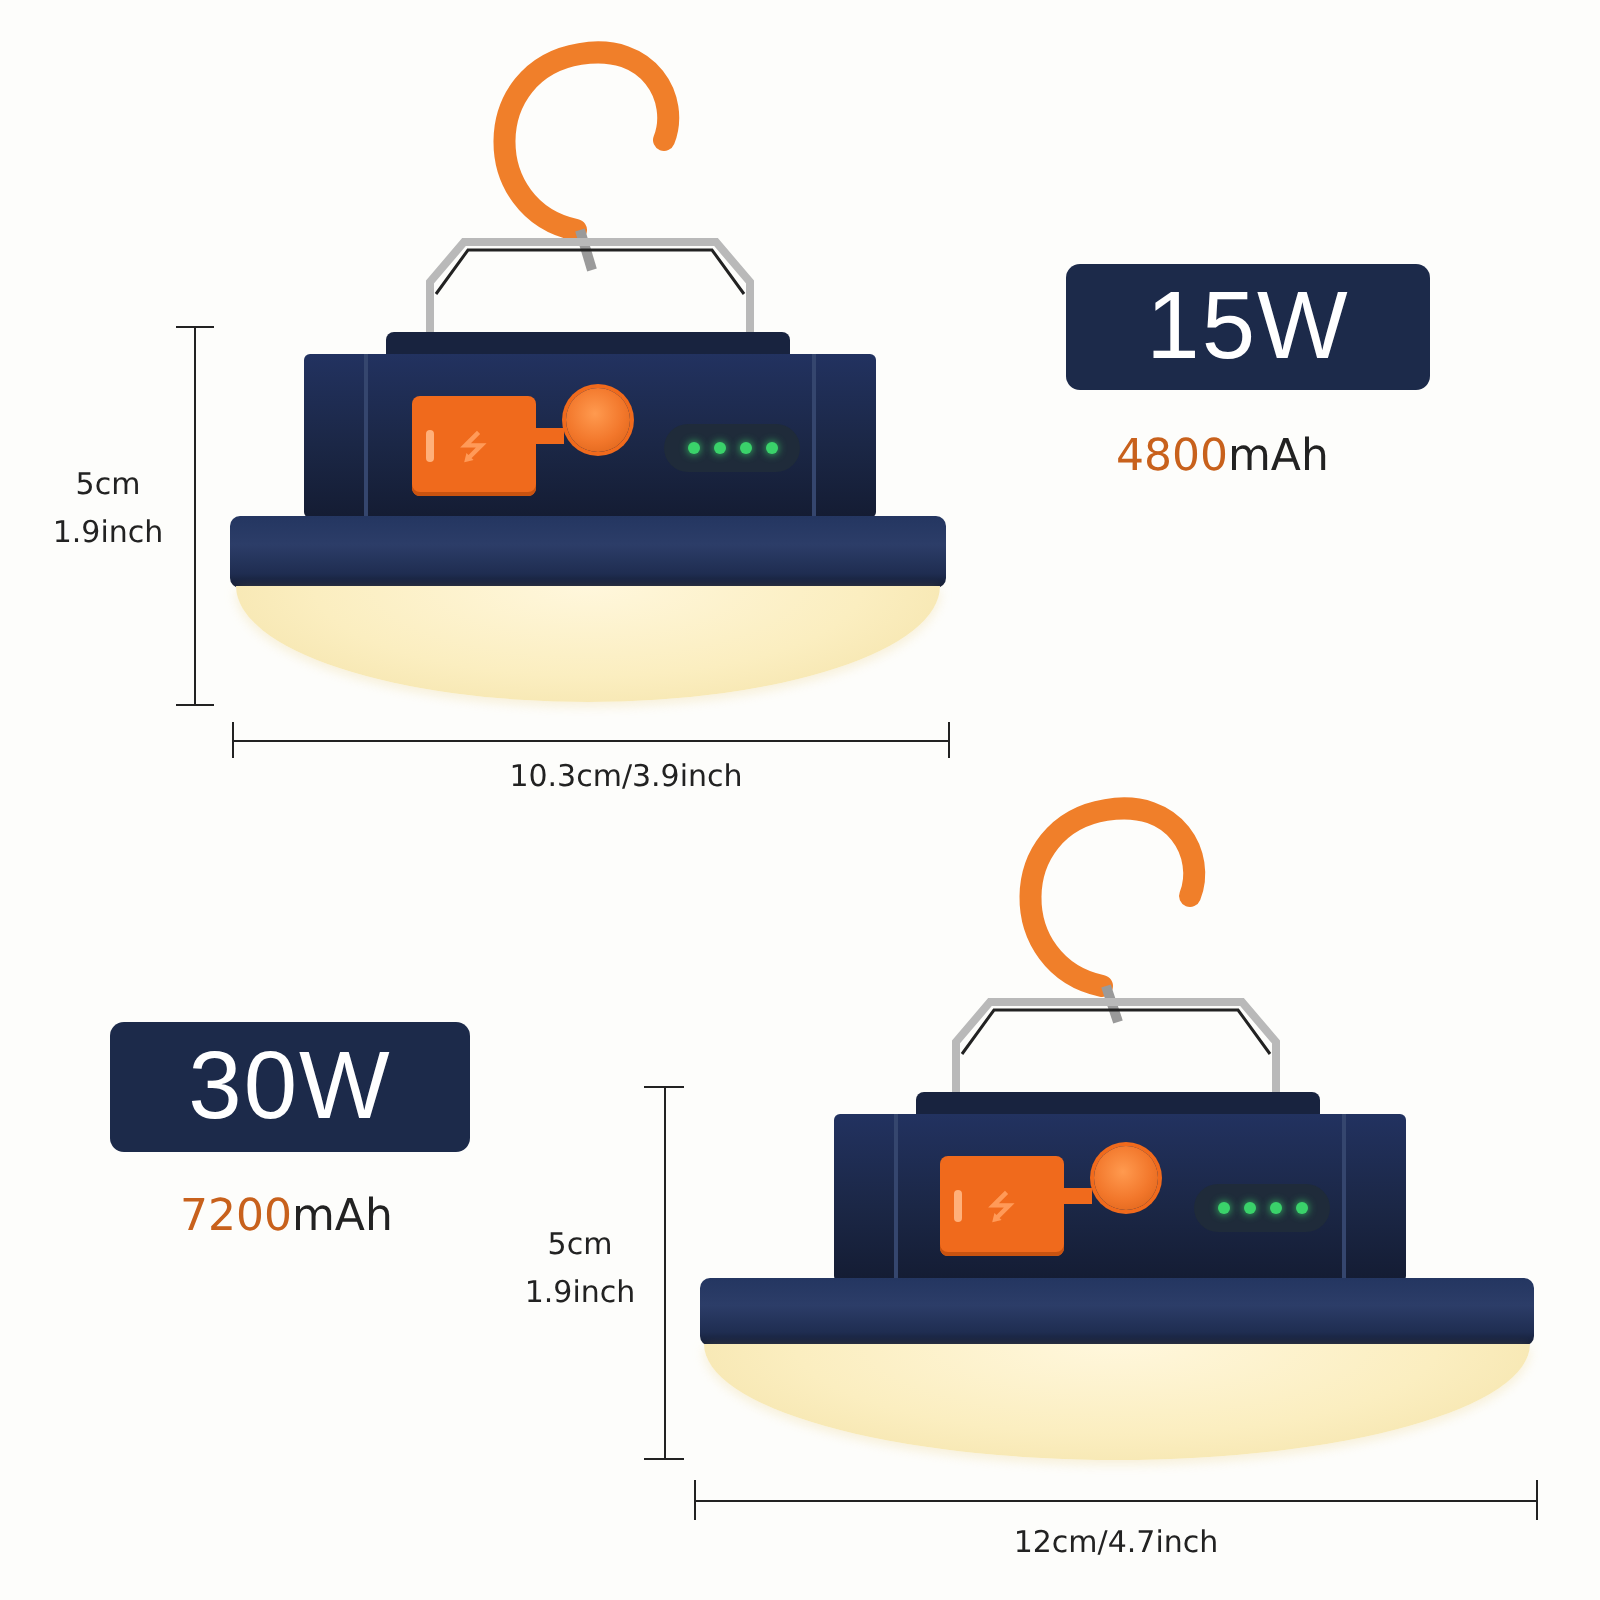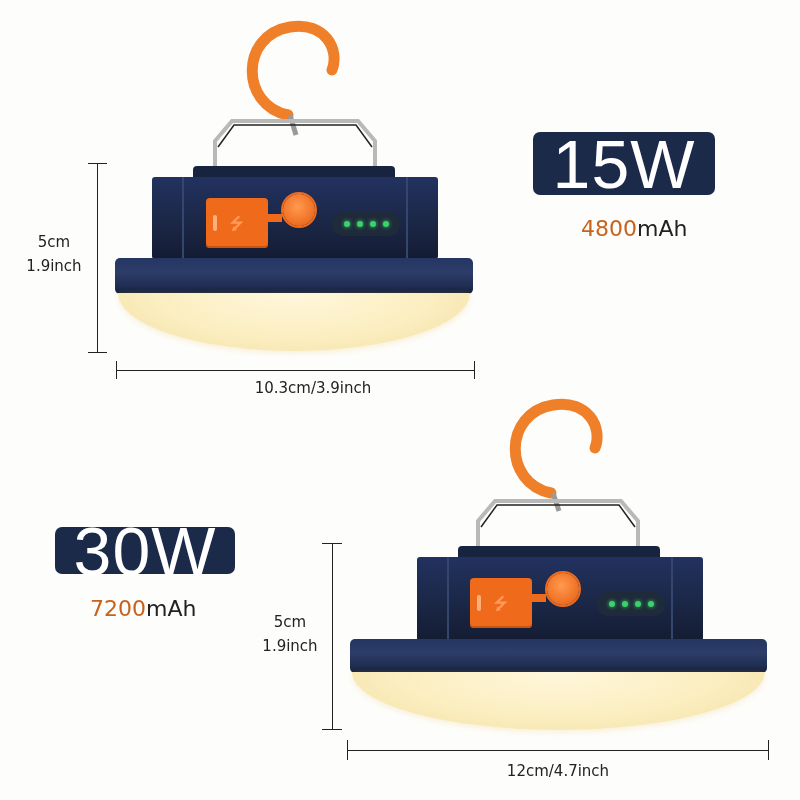--- a/index.html
+++ b/index.html
@@ -7,21 +7,21 @@
       width: 800px; height: 800px; position: relative; overflow: hidden;
       background: #fdfdfb;
       font-family: "DejaVu Sans", sans-serif;
     }
     .abs { position: absolute; }
 
     
     .badge {
       position: absolute; background: #1c2a4a; color: #ffffff;
       border-radius: 7px; display: flex; align-items: center; justify-content: center;
-      font-family: "Liberation Sans", sans-serif; font-size: 68px; letter-spacing: 1px;
+      font-family: "Liberation Sans", sans-serif; font-size: 48px; letter-spacing: 1px;
     }
     .capacity {
       position: absolute; font-family: "DejaVu Sans", sans-serif; font-size: 22px; color: #222;
     }
     .capacity .num { color: #c8611c; }
 
     
     .vline { position: absolute; width: 1px; background: #222; }
     .hline { position: absolute; height: 1px; background: #222; }
     .dim-label {
@@ -73,21 +73,21 @@
     .led { width: 6px; height: 6px; border-radius: 50%; background: #3ad26a; box-shadow: 0 0 4px #3ad26a; }
   </style>
 </head>
 <body>
 
 <div>
 
   <div class="badge" style="left:533px; top:132px; width:182px; height:63px;">
     <span>15W</span>
   </div>
-  <div class="capacity" style="left:581px; top:216px;">
+  <div class="capacity" style="left:558px; top:216px;">
     <span class="num">4800</span><span>mAh</span>
   </div>
 
   <div class="hline" style="left:88px; top:163px; width:19px;"></div>
   <div class="vline" style="left:97px; top:163px; height:190px;"></div>
   <div class="hline" style="left:88px; top:352px; width:19px;"></div>
   <div class="dim-label" style="left:14px; top:230px; width:80px;">
     <div>5cm</div>
     <div>1.9inch</div>
   </div>
@@ -118,21 +118,21 @@
       <span class="led"></span>
       <span class="led"></span>
     </div>
     <div class="rim" style="left:115px; top:258px; width:358px; height:36px;"></div>
     <div class="diffuser" style="left:118px; top:293px; width:352px; height:58px;"></div>
   </div>
 </div>
 
 <div>
 
-  <div class="badge" style="left:55px; top:511px; width:180px; height:47px;margin-top:16px;">
+  <div class="badge" style="left:55px; top:511px; width:180px; height:65px;">
     <span>30W</span>
   </div>
   <div class="capacity" style="left:90px; top:596px;">
     <span class="num">7200</span><span>mAh</span>
   </div>
 
   <div class="hline" style="left:322px; top:543px; width:20px;"></div>
   <div class="vline" style="left:332px; top:543px; height:187px;"></div>
   <div class="hline" style="left:322px; top:729px; width:20px;"></div>
   <div class="dim-label" style="left:250px; top:610px; width:80px;">

